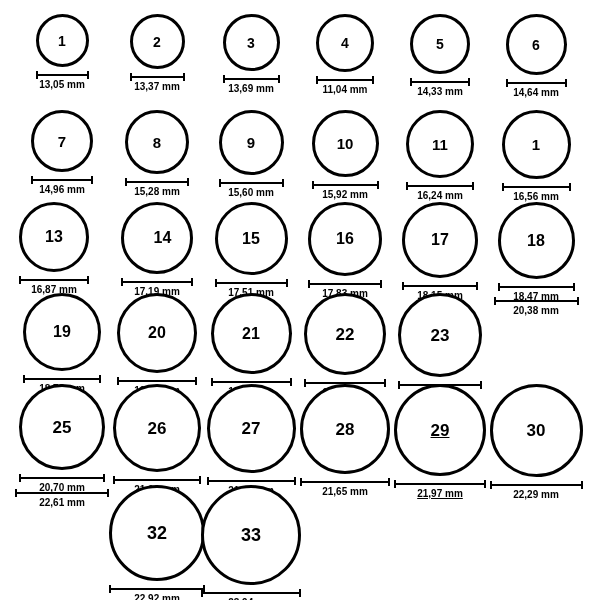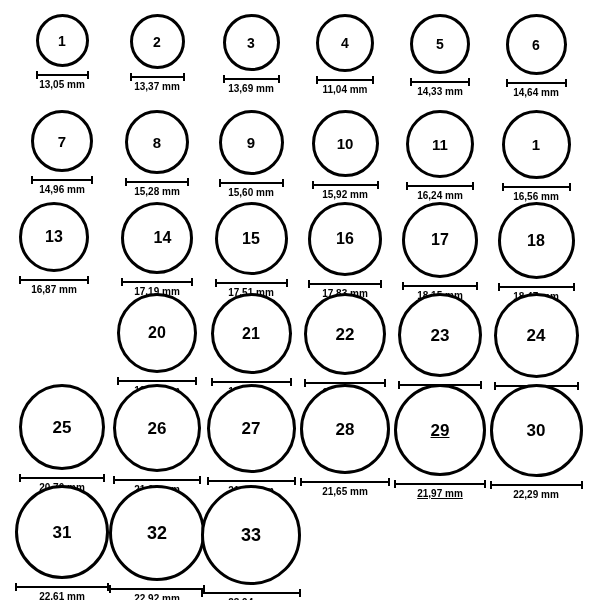--- a/index.html
+++ b/index.html
@@ -269,20 +269,31 @@
       <div class="ring-circle" style="width: 77px; height: 77px;">
         <span class="ring-number" style="font-size: 16px;">18</span>
       </div>
       <div class="measure" style="width: 77px;">
         <div class="tick-left"></div>
         <div class="bar"></div>
         <div class="tick-right"></div>
       </div>
       <div class="ring-size-label">18,47 mm</div>
     </div>
+    <div class="ring-cell" style="left: 17px; top: 293px; width: 90px;">
+      <div class="ring-circle" style="width: 78px; height: 78px;">
+        <span class="ring-number" style="font-size: 16px;">19</span>
+      </div>
+      <div class="measure" style="width: 78px;">
+        <div class="tick-left"></div>
+        <div class="bar"></div>
+        <div class="tick-right"></div>
+      </div>
+      <div class="ring-size-label">18,78 mm</div>
+    </div>
     <div class="ring-cell" style="left: 112px; top: 293px; width: 90px;">
       <div class="ring-circle" style="width: 80px; height: 80px;">
         <span class="ring-number" style="font-size: 16px;">20</span>
       </div>
       <div class="measure" style="width: 80px;">
         <div class="tick-left"></div>
         <div class="bar"></div>
         <div class="tick-right"></div>
       </div>
       <div class="ring-size-label">19,10 mm</div>
@@ -314,23 +325,20 @@
         <span class="ring-number" style="font-size: 17px;">23</span>
       </div>
       <div class="measure" style="width: 84px;">
         <div class="tick-left"></div>
         <div class="bar"></div>
         <div class="tick-right"></div>
       </div>
       <div class="ring-size-label">20,06 mm</div>
     </div>
     <div class="ring-cell" style="left: 491px; top: 293px; width: 90px;">
-      <div class="ring-circle" style="width: 85px; height: 85px;">
-        <span class="ring-number" style="font-size: 17px;">24</span>
-      </div>
       <div class="measure" style="width: 85px;">
         <div class="tick-left"></div>
         <div class="bar"></div>
         <div class="tick-right"></div>
       </div>
       <div class="ring-size-label">20,38 mm</div>
     </div>
     <div class="ring-cell" style="left: 17px; top: 384px; width: 90px;">
       <div class="ring-circle" style="width: 86px; height: 86px;">
         <span class="ring-number" style="font-size: 17px;">25</span>
@@ -391,23 +399,20 @@
         <span class="ring-number" style="font-size: 17px;">30</span>
       </div>
       <div class="measure" style="width: 93px;">
         <div class="tick-left"></div>
         <div class="bar"></div>
         <div class="tick-right"></div>
       </div>
       <div class="ring-size-label">22,29 mm</div>
     </div>
     <div class="ring-cell" style="left: 17px; top: 485px; width: 90px;">
-      <div class="ring-circle" style="width: 94px; height: 94px;">
-        <span class="ring-number" style="font-size: 17px;">31</span>
-      </div>
       <div class="measure" style="width: 94px;">
         <div class="tick-left"></div>
         <div class="bar"></div>
         <div class="tick-right"></div>
       </div>
       <div class="ring-size-label">22,61 mm</div>
     </div>
     <div class="ring-cell" style="left: 112px; top: 485px; width: 90px;">
       <div class="ring-circle" style="width: 96px; height: 96px;">
         <span class="ring-number" style="font-size: 18px;">32</span>

